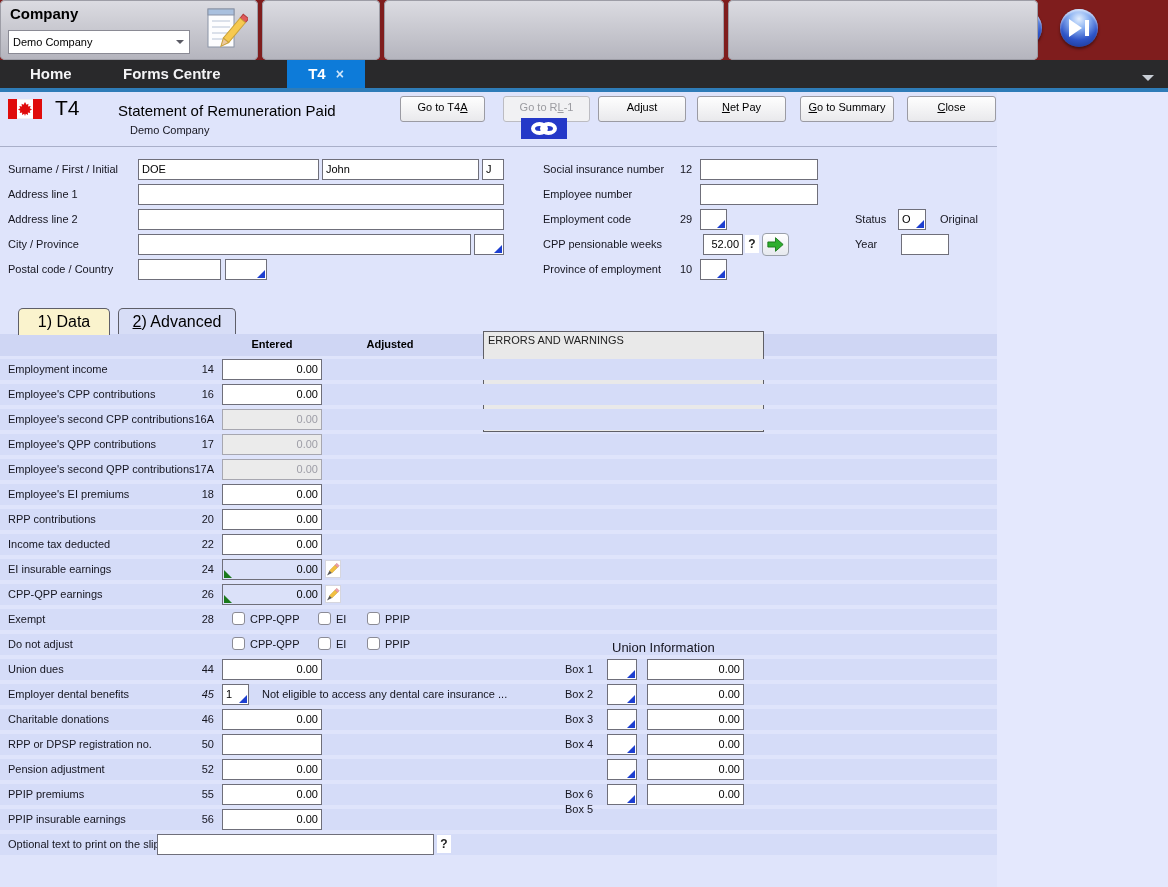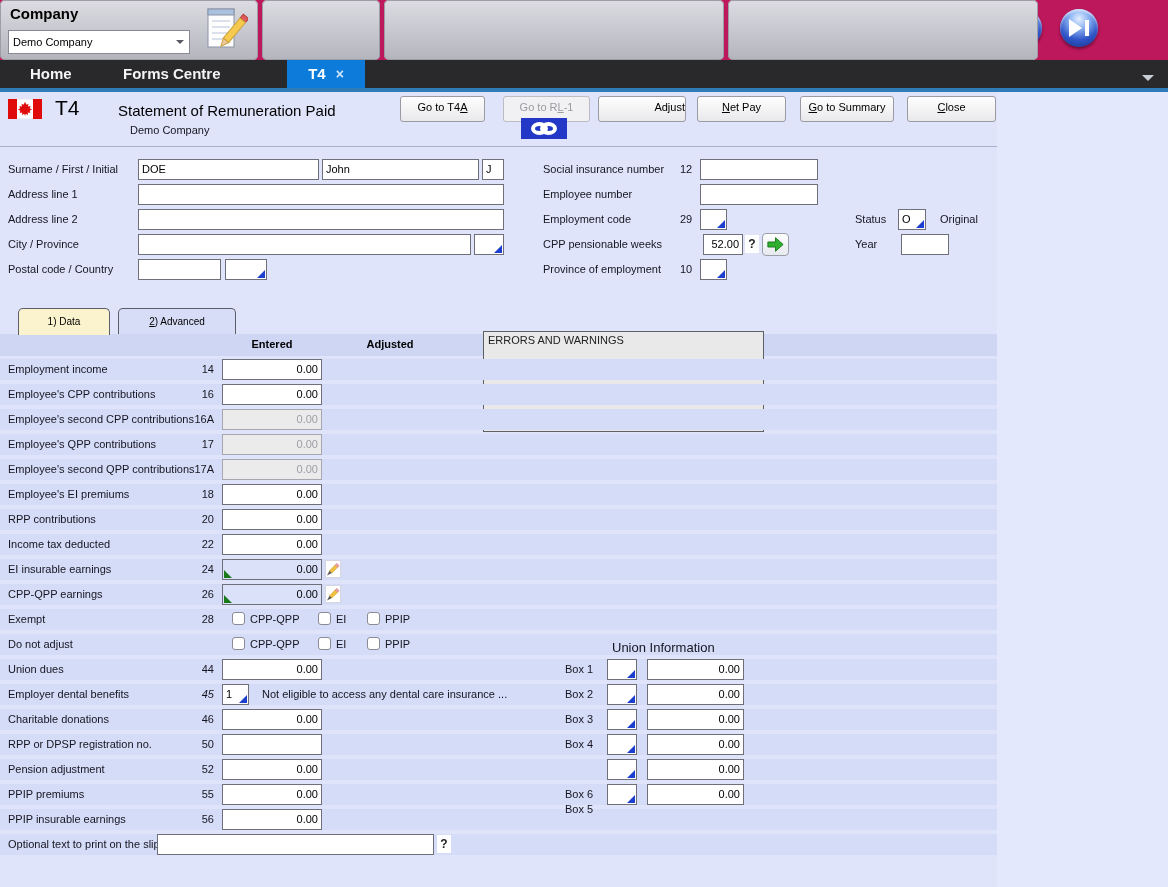--- a/index.html
+++ b/index.html
@@ -1,20 +1,20 @@
 <!DOCTYPE html>
 <html><head>
 <meta charset="utf-8">
 <style>
   * { margin:0; padding:0; box-sizing:border-box; }
   html,body { width:1168px; height:887px; overflow:hidden; background:#dfe4fb;
               font-family:"Liberation Sans", sans-serif; }
   .abs { position:absolute; }
   
-  #toolbar { position:absolute; left:0; top:0; width:1168px; height:60px; background:#be185d; }
+  #toolbar { position:absolute; left:0; top:0; width:1168px; height:60px; background:#7f1d1d; }
   .tgroup { position:absolute; top:0; height:60px; border-radius:5px;
             background:linear-gradient(#dcdce2,#b4b4bd); box-shadow:inset 0 0 0 1px #9d9da6; }
   .tlabel { position:absolute; font-size:15px; font-weight:bold; color:#000; }
   .tselect { position:absolute; height:24px; background:#fff; border:1px solid #8a8a94;
              font-size:11px; line-height:22px; padding:0 16px 0 4px; color:#000; }
   .chev { position:absolute; width:0; height:0; border:4px solid transparent; border-top-color:#5a5a64; }
   .orb { position:absolute; width:38px; height:38px; border-radius:50%;
          background:radial-gradient(circle at 50% 26%, #e3effe 0%, #8fb5f3 28%, #2f55c8 62%, #152f85 100%);
          box-shadow:0 2px 3px rgba(0,0,0,.45), inset 0 2px 2px rgba(255,255,255,.6); }
   .tri-l { position:absolute; width:0; height:0; border:9px solid transparent; border-right:13px solid #fff; border-left:none; top:10px; }
@@ -45,21 +45,21 @@
   .band { position:absolute; left:0; width:997px; height:21px; background:#d5dcf8; }
   .cb   { position:absolute; width:13px; height:13px; background:#fff; border:1px solid #8b8b95; border-radius:3px; }
   .help { position:absolute; width:14px; height:18px; background:#fff; font-size:12px; font-weight:bold;
           text-align:center; line-height:18px; color:#222; }
   .hbtn { position:absolute; height:26px; background:linear-gradient(#fefefe,#e9e9ec);
           border:1px solid #9b9ba3; border-radius:3px; font-size:11px; line-height:20px;
           text-align:center; color:#000; }
   .hbtn.disabled { color:#9b9ba0; background:#f1f1f3; border-color:#bcbcc2; }
   .uk { text-decoration:underline; }
   .ftab { position:absolute; top:308px; height:26px; border:1px solid #5e5e68; border-bottom:none;
-          border-radius:5px 5px 0 0; font-size:10px; text-align:center; line-height:25px; color:#000; }
+          border-radius:5px 5px 0 0; font-size:16px; text-align:center; line-height:25px; color:#000; }
   .hdrband { position:absolute; left:0; top:334px; width:997px; height:22px; background:#cfd6f4; }
   .thead { position:absolute; top:338px; font-size:11px; font-weight:bold; text-align:center; color:#000; }
   .errbox { position:absolute; left:483px; top:331px; width:281px; height:101px;
             background:#e9e9e9; border:1px solid #5f5f66; font-size:11px; color:#222; padding:2px 4px; }
   .sep { position:absolute; height:1px; background:#a9afc9; }
   .pencilbtn { position:absolute; width:16px; height:18px; background:#fff; border:1px solid #d6d6de;
                display:flex; align-items:center; justify-content:center; }
   .jumpbtn { position:absolute; width:27px; height:23px; border:1px solid #9aa0aa; border-radius:4px;
              background:linear-gradient(#ffffff,#e6e9ee); display:flex; align-items:center; justify-content:center; }
   .linkicon { position:absolute; left:521px; top:118px; width:46px; height:21px; background:#2438c8;
@@ -164,21 +164,21 @@
   <rect width="9" height="20" fill="#e00c0c"></rect>
     <rect x="25" width="9" height="20" fill="#e00c0c"></rect>
   <path fill="#e00c0c" d="M17 3 l1.5 2.8 2 -1 -.5 2.7 2.7 -.5 -1 2.2 2.3 1.3 -2.3 1.2 .6 2.2 -2.5 -.5 .2 2.6 -2.2 -1.3 -.8 2.3 -.8 -2.3 -2.2 1.3 .2 -2.6 -2.5 .5 .6 -2.2 -2.3 -1.2 2.3 -1.3 -1 -2.2 2.7 .5 -.5 -2.7 2 1 z"></path>
 </svg>
 <span class="abs" style="left:55px;top:96px;font-size:21px;color:#000;">T4</span>
 <span class="abs" style="left:118px;top:102px;font-size:15px;color:#000;">Statement of Remuneration Paid</span>
 <span class="abs" style="left:130px;top:124px;font-size:11px;color:#15151f;">Demo Company</span>
 
 <div class="hbtn" style="left:400px;top:96px;width:85px;"><span>Go to T4</span><span class="uk">A</span><span></span></div>
 <div class="hbtn disabled" style="left:503px;top:96px;width:87px;"><span>Go to R</span><span class="uk">L</span><span>-1</span></div>
-<div class="hbtn" style="left:598px;top:96px;width:88px;text-align:right;"><span>Ad</span><span class="uk">j</span><span>ust</span></div>
+<div class="hbtn" style="left:598px;top:96px;width:88px;"><span>Ad</span><span class="uk">j</span><span>ust</span></div>
 <div class="hbtn" style="left:697px;top:96px;width:89px;"><span class="uk">N</span><span>et Pay</span></div>
 <div class="hbtn" style="left:800px;top:96px;width:94px;"><span class="uk">G</span><span>o to Summary</span></div>
 <div class="hbtn" style="left:907px;top:96px;width:89px;"><span class="uk">C</span><span>lose</span></div>
 
 <div class="linkicon">
     <span class="ring"></span>
     <span class="ring"></span>
   </div>
 <div class="sep" style="left:0;top:146px;width:997px;"></div>
 

